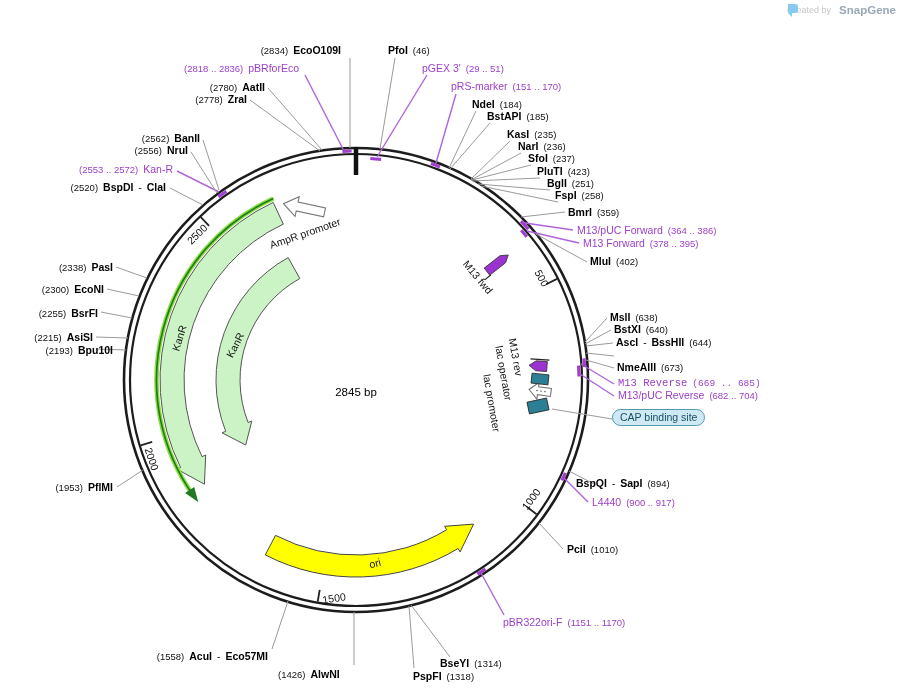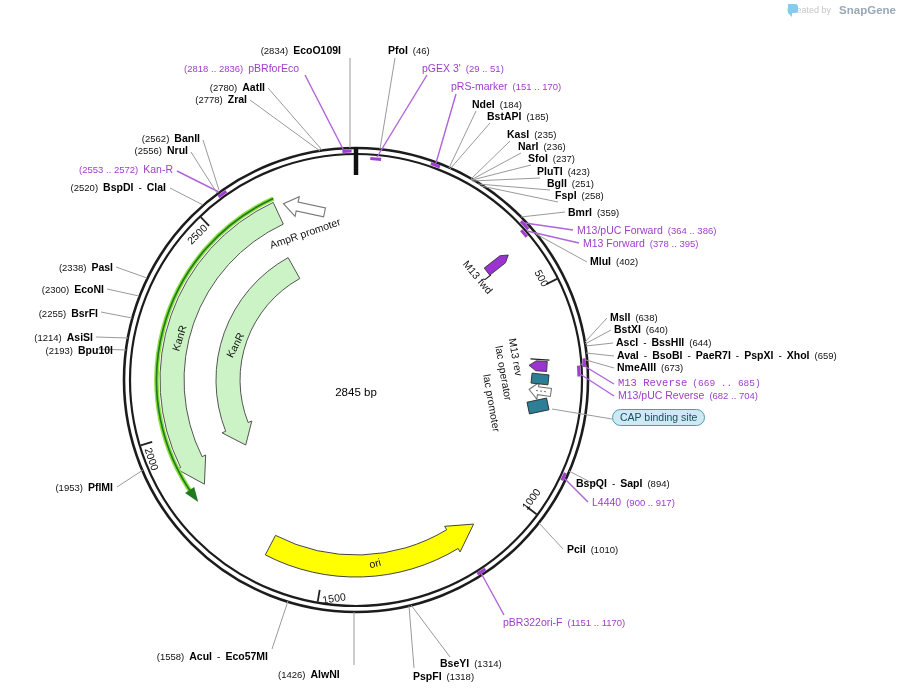--- a/index.html
+++ b/index.html
@@ -150,36 +150,35 @@
       <div class="lbl" style="top: 165px; left: 537px;"><span class="pt nm">PluTI</span><span class="pt num">(423)</span></div>
       <div class="lbl" style="top: 177px; left: 547px;"><span class="pt nm">BglI</span><span class="pt num">(251)</span></div>
       <div class="lbl" style="top: 189px; left: 555px;"><span class="pt nm">FspI</span><span class="pt num">(258)</span></div>
       <div class="lbl" style="top: 206px; left: 568px;"><span class="pt nm">BmrI</span><span class="pt num">(359)</span></div>
       <div class="lbl pp" style="top: 224px; left: 577px;"><span class="pt pn">M13/pUC Forward</span><span class="pt pr">(364 .. 386)</span></div>
       <div class="lbl pp" style="top: 237px; left: 583px;"><span class="pt pn">M13 Forward</span><span class="pt pr">(378 .. 395)</span></div>
       <div class="lbl" style="top: 255px; left: 590px;"><span class="pt nm">MluI</span><span class="pt num">(402)</span></div>
       <div class="lbl" style="top: 311px; left: 610px;"><span class="pt nm">MslI</span><span class="pt num">(638)</span></div>
       <div class="lbl" style="top: 323px; left: 614px;"><span class="pt nm">BstXI</span><span class="pt num">(640)</span></div>
       <div class="lbl" style="top: 336px; left: 616px;"><span class="pt nm">AscI</span><span class="pt sep">-</span><span class="pt nm">BssHII</span><span class="pt num">(644)</span></div>
-      <div class="lbl" style="top: 349px; left: 617px;"><span class="pt nm">AvaI</span><span class="pt sep">-</span><span class="pt nm">BsoBI</span><span class="pt sep">-</span><span class="pt nm">PaeR7I</span><span class="pt sep">-</span><span class="pt nm">PspXI</span><span class="pt sep">-</span><span class="pt nm">XhoI</span><span class="pt num">(659)</span></div>
       <div class="lbl" style="top: 361px; left: 617px;"><span class="pt nm">NmeAIII</span><span class="pt num">(673)</span></div>
       <div class="lbl pp" style="top: 377px; left: 618px; font-family: Liberation Mono, monospace;"><span class="pt pn">M13 Reverse</span><span class="pt pr">(669 .. 685)</span></div>
       <div class="lbl pp" style="top: 389px; left: 618px;"><span class="pt pn">M13/pUC Reverse</span><span class="pt pr">(682 .. 704)</span></div>
       <div class="bubble" style="left: 612px; top: 409px;">CAP binding site</div>
       <div class="lbl" style="top: 477px; left: 576px;"><span class="pt nm">BspQI</span><span class="pt sep">-</span><span class="pt nm">SapI</span><span class="pt num">(894)</span></div>
       <div class="lbl pp" style="top: 496px; left: 592px;"><span class="pt pn">L4440</span><span class="pt pr">(900 .. 917)</span></div>
       <div class="lbl" style="top: 543px; left: 567px;"><span class="pt nm">PciI</span><span class="pt num">(1010)</span></div>
       <div class="lbl pp" style="top: 616px; left: 503px;"><span class="pt pn">pBR322ori-F</span><span class="pt pr">(1151 .. 1170)</span></div>
       <div class="lbl" style="top: 657px; left: 440px;"><span class="pt nm">BseYI</span><span class="pt num">(1314)</span></div>
       <div class="lbl" style="top: 670px; left: 413px;"><span class="pt nm">PspFI</span><span class="pt num">(1318)</span></div>
       <div class="lbl" style="top: 668px; left: 278px;"><span class="pt num">(1426)</span><span class="pt nm">AlwNI</span></div>
       <div class="lbl" style="top: 650px; right: 635px;"><span class="pt num">(1558)</span><span class="pt nm">AcuI</span><span class="pt sep">-</span><span class="pt nm">Eco57MI</span></div>
       <div class="lbl" style="top: 481px; right: 790px;"><span class="pt num">(1953)</span><span class="pt nm">PflMI</span></div>
       <div class="lbl" style="top: 344px; right: 790px; padding-left: 41px;"><span class="pt num">(2193)</span><span class="pt nm">Bpu10I</span></div>
-      <div class="lbl" style="top: 331px; right: 810px;"><span class="pt num">(1214)</span><span class="pt nm">AsiSI</span></div>
+      <div class="lbl" style="top: 331px; right: 810px;"><span class="pt num">(2215)</span><span class="pt nm">AsiSI</span></div>
       <div class="lbl" style="top: 307px; right: 805px;"><span class="pt num">(2255)</span><span class="pt nm">BsrFI</span></div>
       <div class="lbl" style="top: 283px; right: 799px;"><span class="pt num">(2300)</span><span class="pt nm">EcoNI</span></div>
       <div class="lbl" style="top: 261px; right: 790px;"><span class="pt num">(2338)</span><span class="pt nm">PasI</span></div>
       <div class="lbl" style="top: 181px; right: 737px;"><span class="pt num">(2520)</span><span class="pt nm">BspDI</span><span class="pt sep">-</span><span class="pt nm">ClaI</span></div>
       <div class="lbl pp" style="top: 163px; right: 730px;"><span class="pt pr">(2553 .. 2572)</span><span class="pt pn">Kan-R</span></div>
       <div class="lbl" style="top: 144px; right: 715px;"><span class="pt num">(2556)</span><span class="pt nm">NruI</span></div>
       <div class="lbl" style="top: 132px; right: 703px;"><span class="pt num">(2562)</span><span class="pt nm">BanII</span></div>
     </div>
 </div>
 

